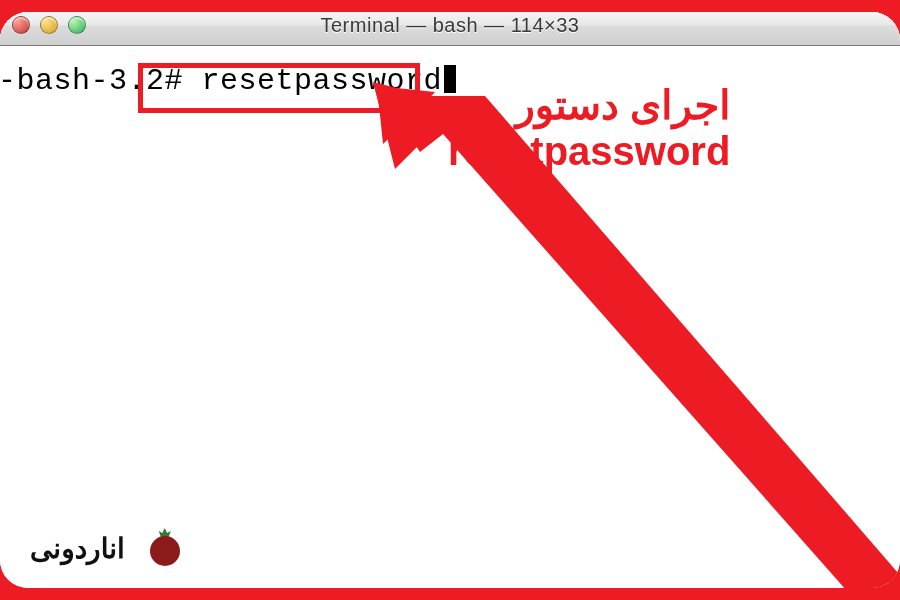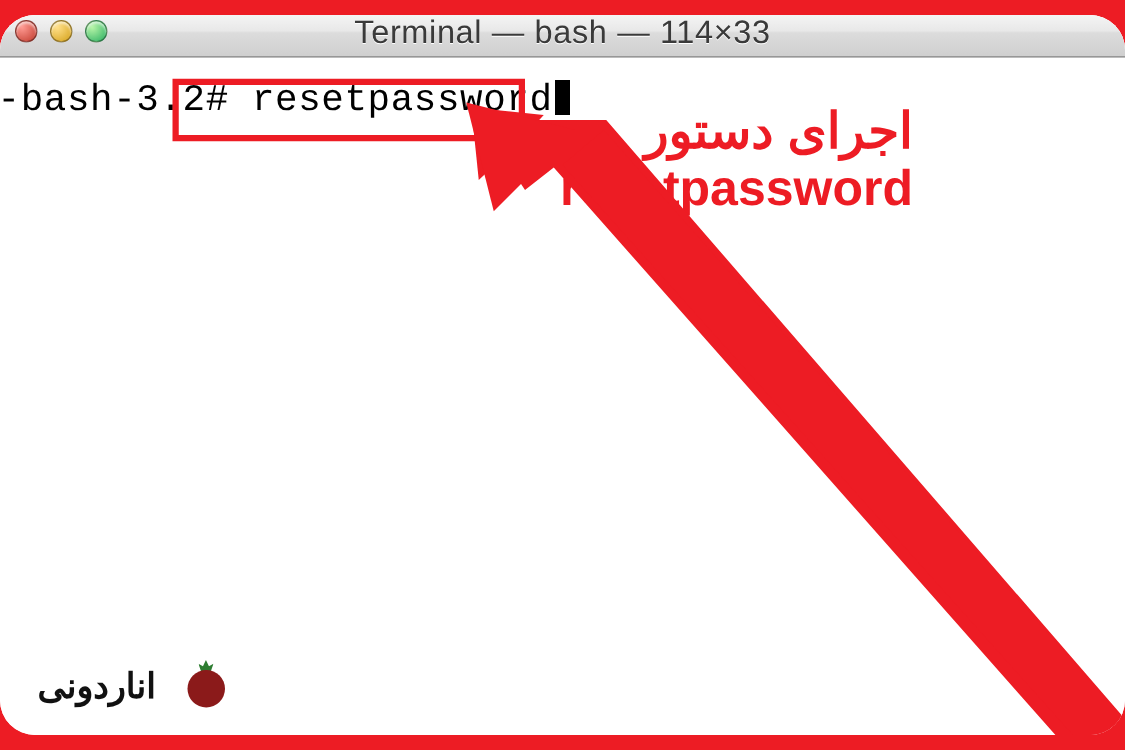--- a/index.html
+++ b/index.html
@@ -49,21 +49,21 @@
       height: 18px;
       border-radius: 50%;
       border: 1px solid rgba(0,0,0,.35);
       box-shadow: inset 0 2px 2px rgba(255,255,255,.6);
     }
     .tl.close { background: radial-gradient(circle at 30% 30%, #ff9a92, #c0392b); }
     .tl.min   { background: radial-gradient(circle at 30% 30%, #ffe08a, #d4a017); }
     .tl.zoom  { background: radial-gradient(circle at 30% 30%, #b8f5a8, #27ae60); }
     .title-text {
       margin: 0 auto;
-      font-size: 26px;
+      font-size: 20px;
       color: #3a3a3a;
       letter-spacing: 0.5px;
       text-shadow: 0 1px 0 #fff;
     }
     .term-body {
       padding: 18px 8px;
       font-family: "Menlo", "Monaco", "Courier New", monospace;
       font-size: 30px;
       color: #000;
       letter-spacing: 0.5px;

